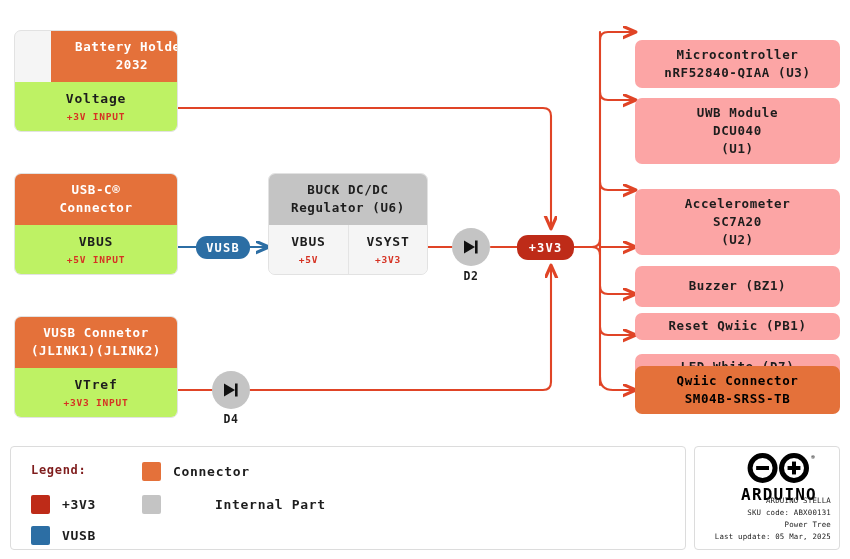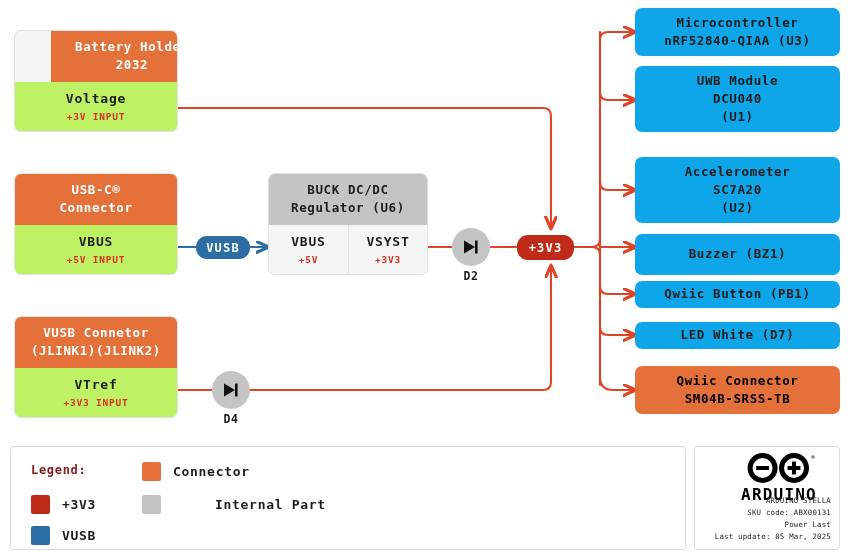--- a/index.html
+++ b/index.html
@@ -87,21 +87,21 @@
     border-radius: 7px;
     display: flex;
     align-items: center;
     justify-content: center;
     text-align: center;
     font-weight: bold;
     font-size: 12.5px;
     letter-spacing: 0.6px;
     line-height: 1.45;
   }
-  .solid.gray   { background: #0ea5e9; color: #1d1d1d; }
+  .solid.gray   { background: #fca5a5; color: #1d1d1d; margin-top: 32px; }
   .solid.orange { background: #e4713a; color: #000000; }
 
   
   .pill {
     position: absolute;
     box-sizing: border-box;
     border-radius: 11px;
     display: flex;
     align-items: center;
     justify-content: center;
@@ -311,21 +311,21 @@
   <div class="solid gray" style="left:635px; top:66px; width:205px; height:66px; white-space:pre-line;">UWB Module
 DCU040
 (U1)</div>
 
   <div class="solid gray" style="left:635px; top:157px; width:205px; height:66px; white-space:pre-line;">Accelerometer
 SC7A20
 (U2)</div>
 
   <div class="solid gray" style="left:635px; top:234px; width:205px; height:41px; white-space:pre-line;text-align:center;">Buzzer (BZ1)</div>
 
-  <div class="solid gray" style="left:635px; top:281px; width:205px; height:27px; white-space:pre-line;">Qwiic Button (PB1)</div>
+  <div class="solid gray" style="left:635px; top:281px; width:205px; height:27px; white-space:pre-line;">Reset Qwiic (PB1)</div>
 
   <div class="solid gray" style="left:635px; top:322px; width:205px; height:27px; white-space:pre-line;">LED White (D7)</div>
 
   <div class="solid orange" style="left:635px; top:366px; width:205px; height:48px; white-space:pre-line;">Qwiic Connector
 SM04B-SRSS-TB</div>
 
   <div class="legend-panel">
     <div class="legend-title">Legend:</div>
 
     <div class="lg-row" style="left:131px; top:15px;">
@@ -357,18 +357,18 @@
         <rect x="18" y="18.2" width="18" height="5.6" fill="#000000"></rect>
         <rect x="62" y="18.2" width="18" height="5.6" fill="#000000"></rect>
         <rect x="68.2" y="12" width="5.6" height="18" fill="#000000"></rect>
         <text x="95" y="9" font-size="8" fill="#000000" font-family="DejaVu Sans Mono, monospace">®</text>
       </svg>
       <div class="ard-word">ARDUINO</div>
     </div>
     <div class="ard-meta">
       <div>ARDUINO STELLA</div>
       <div>SKU code: ABX00131</div>
-      <div>Power Last</div>
+      <div>Power Tree</div>
       <div>Last update: 05 Mar, 2025</div>
     </div>
   </div>
 
 </div>
 
 </body></html>

